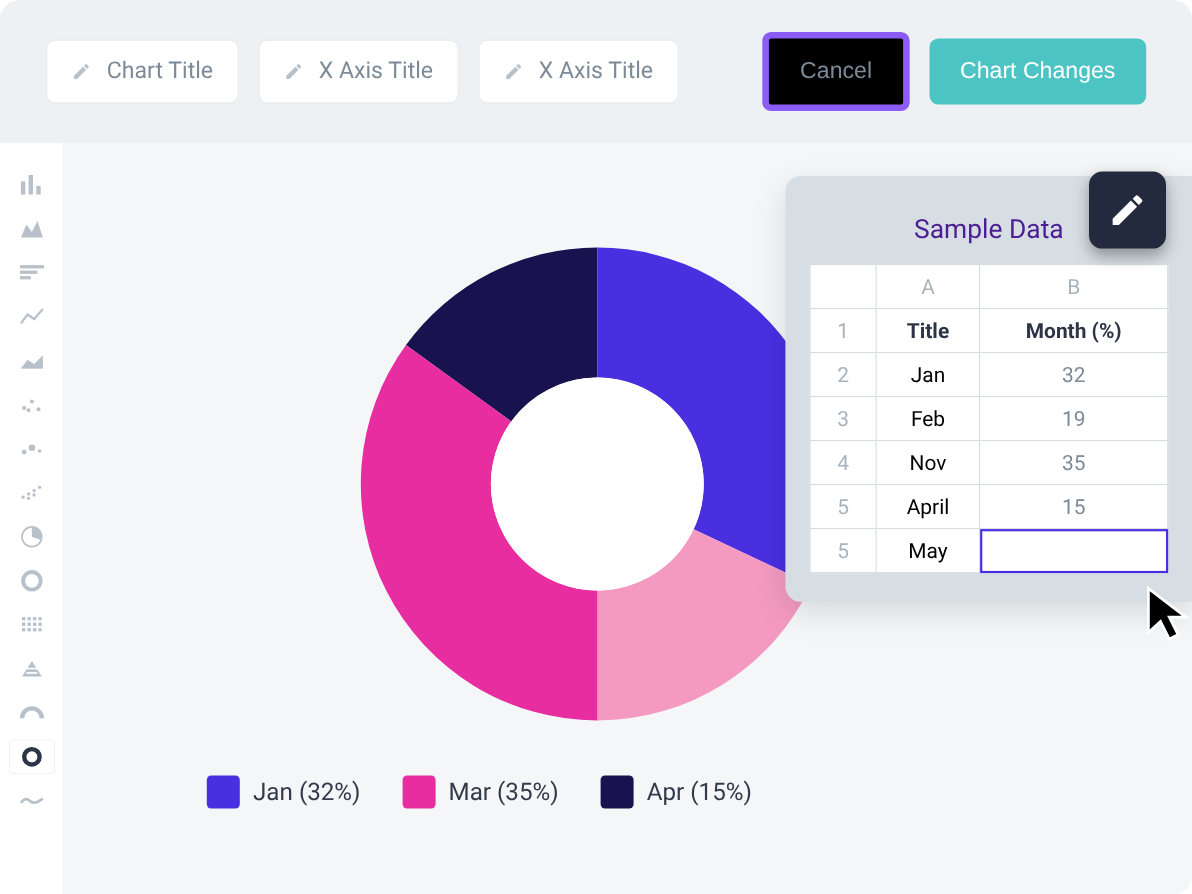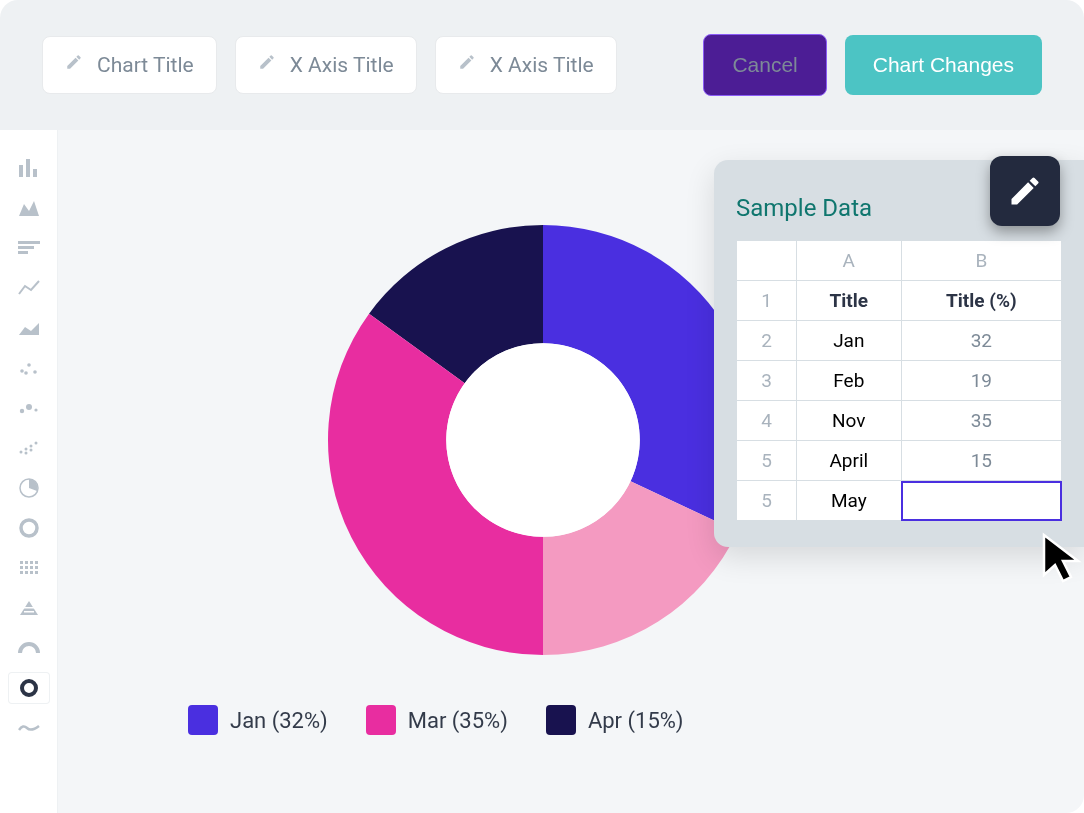--- a/index.html
+++ b/index.html
@@ -19,36 +19,36 @@
       padding: 0 42px;
       gap: 18px;
       border-radius: 18px 18px 0 0;
     }
     .edit-field {
       background: #fff;
       border: 1px solid #e8eaec;
       border-radius: 8px;
       padding: 16px 22px;
       display: flex;
-      align-items: flex-start;
+      align-items: center;
       gap: 14px;
       font-size: 21px;
       color: #7d8a97;
     }
     .spacer { flex: 1; }
     .btn {
       border-radius: 8px;
       padding: 18px 28px;
       font-size: 21px;
       cursor: pointer;
       border: none;
     }
     .btn-cancel {
-      background: #4c1d95;
-      border: 1px solid #8b5cf6;
+      background: #000000;
+      border: 6px solid #8b5cf6;
       color: #7d8a97;
     }
     .btn-apply {
       background: #4cc4c4;
       color: #fff;
     }
     .main {
       display: flex;
       height: 683px;
     }
@@ -114,23 +114,24 @@
       right: 0;
       top: 30px;
       width: 370px;
       background: #d7dee3;
       border-radius: 14px 0 0 14px;
       padding: 22px 22px 26px 22px;
       box-shadow: 0 10px 30px rgba(0,0,0,0.12);
     }
     .panel-title {
       font-size: 24px;
-      color: #0f766e;
+      color: #4c1d95;
       margin-bottom: 18px;
       margin-top: 12px;
+      text-align: center;
     }
     .edit-badge {
       position: absolute;
       right: 24px;
       top: -4px;
       width: 70px;
       height: 70px;
       background: #232a3e;
       border-radius: 12px;
       display: flex;
@@ -354,21 +355,21 @@
       <table class="data">
         <tbody>
             <tr>
           <th class="colhead rownum"></th>
           <th class="colhead">A</th>
           <th class="colhead">B</th>
         </tr>
         <tr>
           <td class="rownum">1</td>
           <td class="hdr">Title</td>
-          <td class="hdr">Title (%)</td>
+          <td class="hdr">Month (%)</td>
         </tr>
         <tr>
           <td class="rownum">2</td>
           <td>Jan</td>
           <td class="val-b">32</td>
         </tr>
         <tr>
           <td class="rownum">3</td>
           <td>Feb</td>
           <td class="val-b">19</td>

